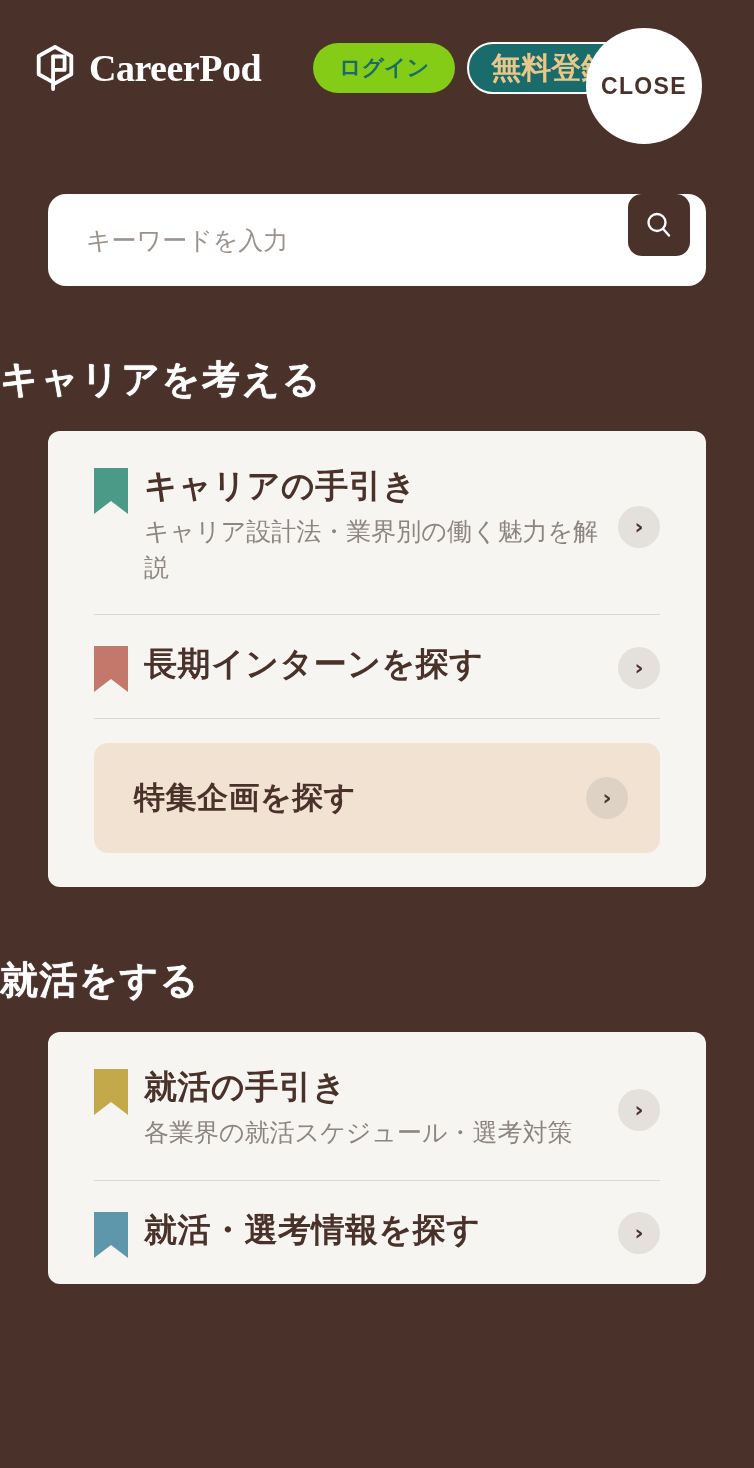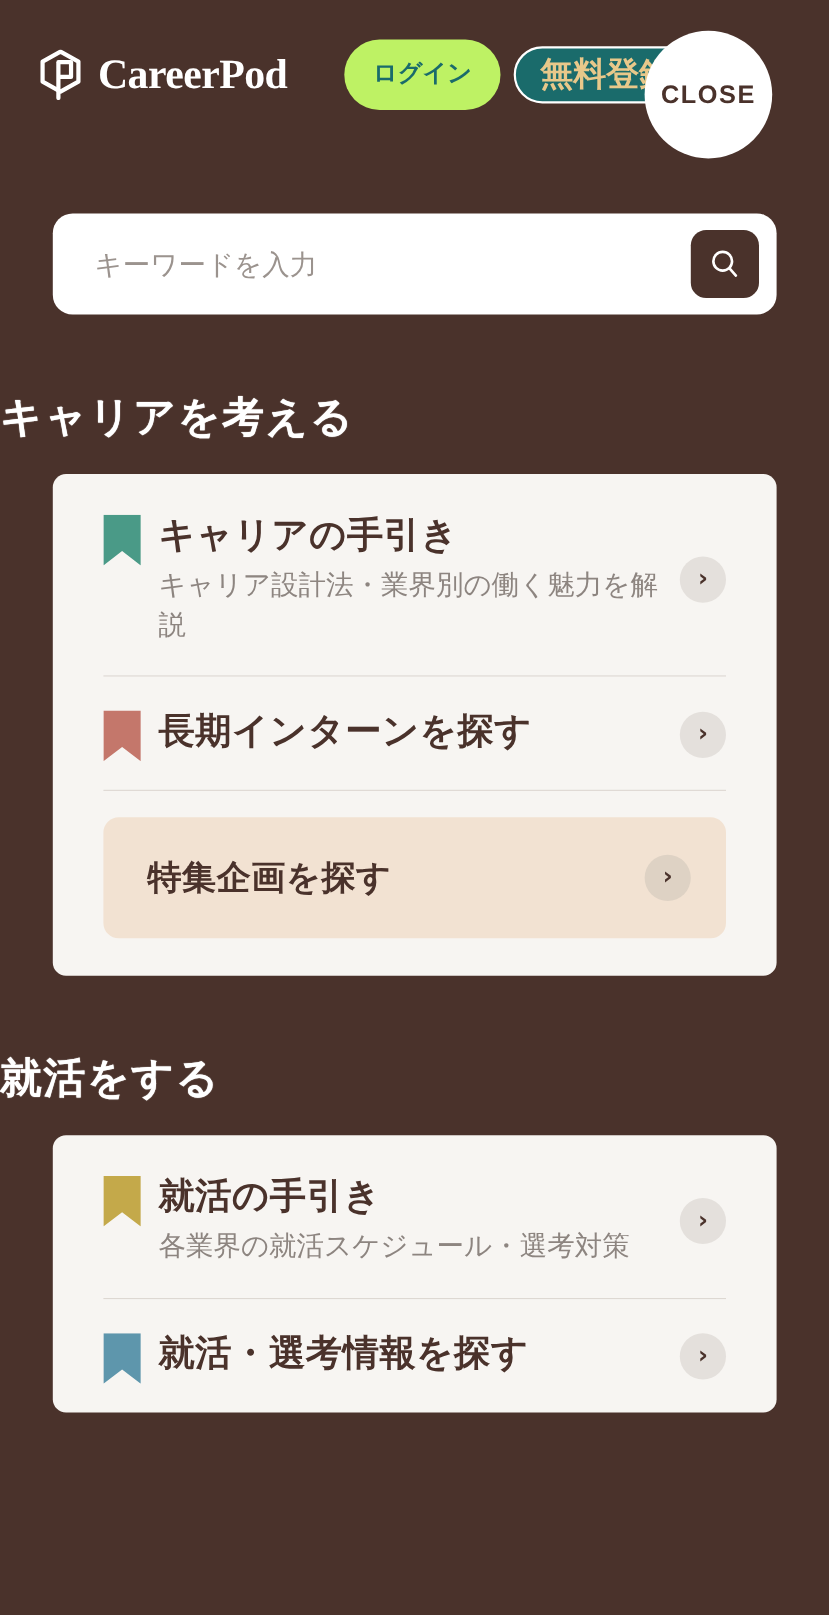--- a/index.html
+++ b/index.html
@@ -61,25 +61,25 @@
 
   .header-actions {
     display: flex;
     align-items: center;
     gap: 12px;
     margin-left: 52px;
     margin-top: -34px;
   }
 
   .btn-login {
-    background: #bef264;
+    background: #84cc16;
     color: #1a6b6b;
     border: none;
     border-radius: 999px;
-    height: 64px;
+    height: 50px;
     padding: 0 26px;
     font-family: "DejaVu Sans", sans-serif;
     font-size: 22px;
     font-weight: 600;
     line-height: 1;
     white-space: nowrap;
     cursor: pointer;
   }
 
   .btn-register {
@@ -117,21 +117,20 @@
     justify-content: center;
   }
 
   
   .search-wrap {
     margin: 24px 48px 0 48px;
     background: #ffffff;
     border-radius: 18px;
     height: 92px;
     display: flex;
-    align-items: center;
     padding: 0 16px 0 38px;
   }
 
   .search-input {
     flex: 1 1 auto;
     border: none;
     outline: none;
     background: transparent;
     font-family: "DejaVu Sans", sans-serif;
     font-size: 25px;

